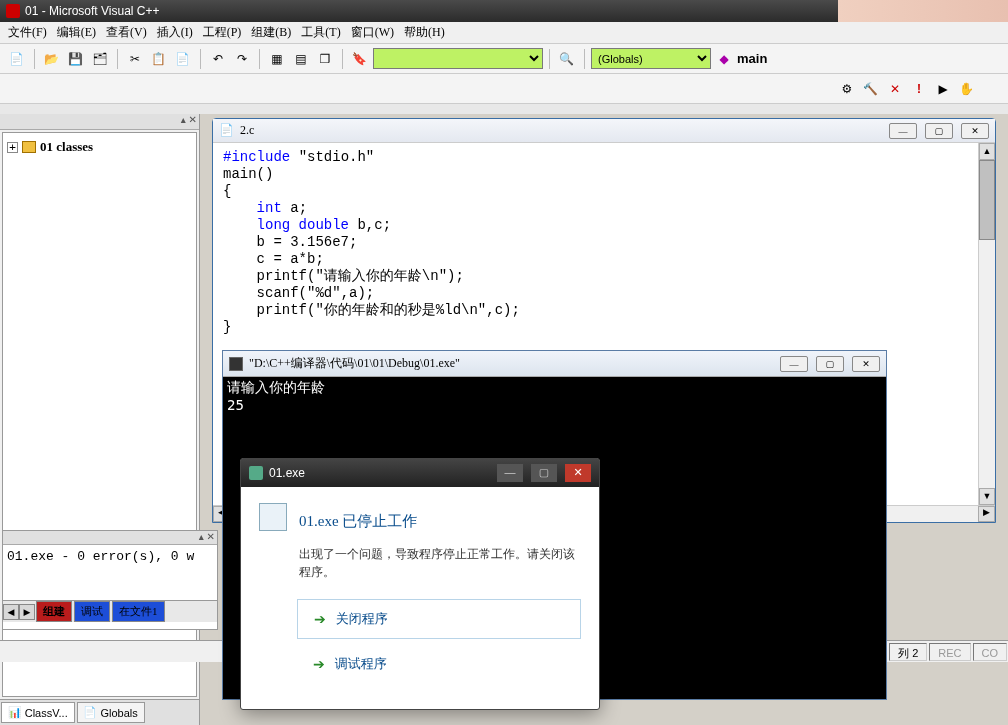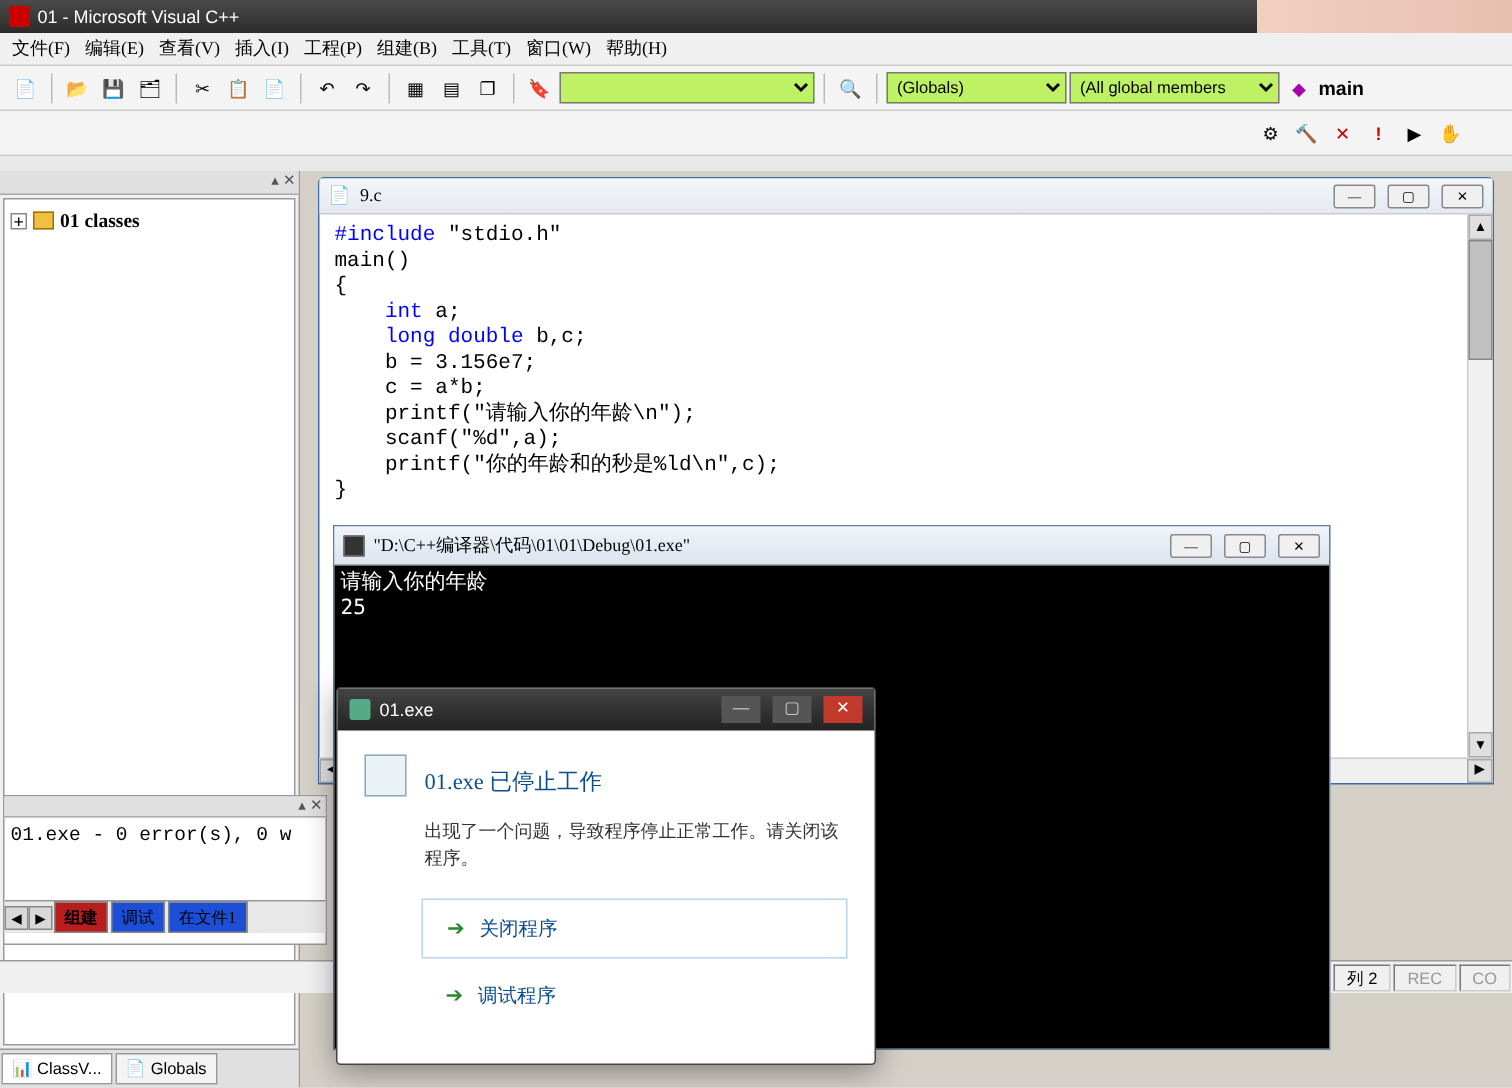--- a/index.html
+++ b/index.html
@@ -63,21 +63,21 @@
   .statusbar .cell { border: 1px inset #ccc; padding: 2px 8px; margin: 0 1px; height: 18px; line-height: 14px; }
   .statusbar .spacer { flex: 1; }
   
   
   .console-window { position: absolute; left: 222px; top: 350px; width: 665px; height: 350px; border: 1px solid #5a7ca5; background: #f0f0f0; }
   .console-title { height: 26px; background: linear-gradient(#f0f4fa, #dce4ee); border-bottom: 1px solid #aaa; display: flex; align-items: center; padding: 0 6px; gap: 6px; font-size: 12px; font-family: "SimSun"; }
   .console-title .icon { width: 14px; height: 14px; background: #333; border: 1px solid #666; }
   .console-body { background: #000; color: #fff; font-family: "NSimSun", "SimSun", monospace; font-size: 14px; padding: 2px 4px; height: calc(100% - 26px); white-space: pre; }
   
   
-  .dialog { position: absolute; left: 224px; top: 458px; width: 360px; background: #fff; border: 1px solid #444; box-shadow: 0 4px 20px rgba(0,0,0,0.4); border-radius: 3px; }
+  .dialog { position: absolute; left: 240px; top: 458px; width: 360px; background: #fff; border: 1px solid #444; box-shadow: 0 4px 20px rgba(0,0,0,0.4); border-radius: 3px; }
   .dialog-title { height: 28px; background: linear-gradient(#444, #222); color: #fff; display: flex; align-items: center; padding: 0 8px; font-size: 12px; gap: 6px; }
   .dialog-title .icon { width: 14px; height: 14px; background: #5a8; border-radius: 2px; }
   .dialog-title .spacer { flex: 1; }
   .dialog-title .winbtn { width: 26px; height: 18px; background: #555; color: #ccc; text-align: center; font-size: 11px; line-height: 16px; margin-left: 2px; }
   .dialog-title .winbtn.close { background: #c0392b; color: #fff; }
   .dialog-body { padding: 16px 18px 20px; font-family: "Microsoft YaHei", "SimSun"; }
   .dialog-body .heading-row { display: flex; align-items: flex-end; gap: 12px; margin-bottom: 14px; }
   .dialog-body .app-badge { width: 28px; height: 28px; border: 1px solid #8ab; background: #eaf2f8; }
   .dialog-body h3 { color: #0a4d8c; font-size: 15px; font-weight: normal; }
   .dialog-body p { font-size: 12px; color: #333; line-height: 18px; margin-bottom: 18px; margin-left: 40px; }
@@ -127,21 +127,20 @@
   <span class="tbicon">▦</span>
   <span class="tbicon">▤</span>
   <span class="tbicon">❐</span>
   <span class="tbsep"></span>
   <span class="tbicon">🔖</span>
   <select class="combo combo-wide"></select>
   <span class="tbsep"></span>
   <span class="tbicon">🔍</span>
   <span class="tbsep"></span>
   <select class="combo combo-glob"><option>(Globals)</option></select>
-  <select class="combo combo-mem"><option>(All global members</option></select>
   <span class="tbicon" style="color:#a0a">◆</span>
   <span style="font-size:13px;font-weight:bold">main</span>
 </div>
 
 <div class="toolbar-row toolbar-row2">
   <span class="tbicon">⚙</span>
   <span class="tbicon">🔨</span>
   <span class="tbicon" style="color:#c00">✕</span>
   <span class="tbicon" style="color:#c00;font-weight:bold">!</span>
   <span class="tbicon">▶</span>
@@ -170,21 +169,21 @@
         <span>📄</span>
         <span>Globals</span>
       </div>
     </div>
   </div>
 
   <div class="main-area">
     <div class="code-window">
       <div class="codewin-title">
         <span>📄</span>
-        <span>9.c</span>
+        <span>2.c</span>
         <span class="spacer"></span>
         <span class="win-btn">—</span>
         <span class="win-btn">▢</span>
         <span class="win-btn">✕</span>
       </div>
       <div class="code-body">
         <div class="code-text" id="code-text"><div><span class="kw-blue">#include </span><span>"stdio.h"</span></div><div><span>main()</span></div><div><span>{</span></div><div><span>    </span><span class="kw-blue">int</span><span> a;</span></div><div><span>    </span><span class="kw-blue">long double</span><span> b,c;</span></div><div><span>    b = 3.156e7;</span></div><div><span>    c = a*b;</span></div><div><span>    printf(</span><span>"请输入你的年龄\n"</span><span>);</span></div><div><span>    scanf(</span><span>"%d"</span><span>,a);</span></div><div><span>    printf(</span><span>"你的年龄和的秒是%ld\n"</span><span>,c);</span></div><div><span>}</span></div></div>
         <div class="scroll-v">
           <div class="arrow">▲</div>
           <div class="thumb"></div>

